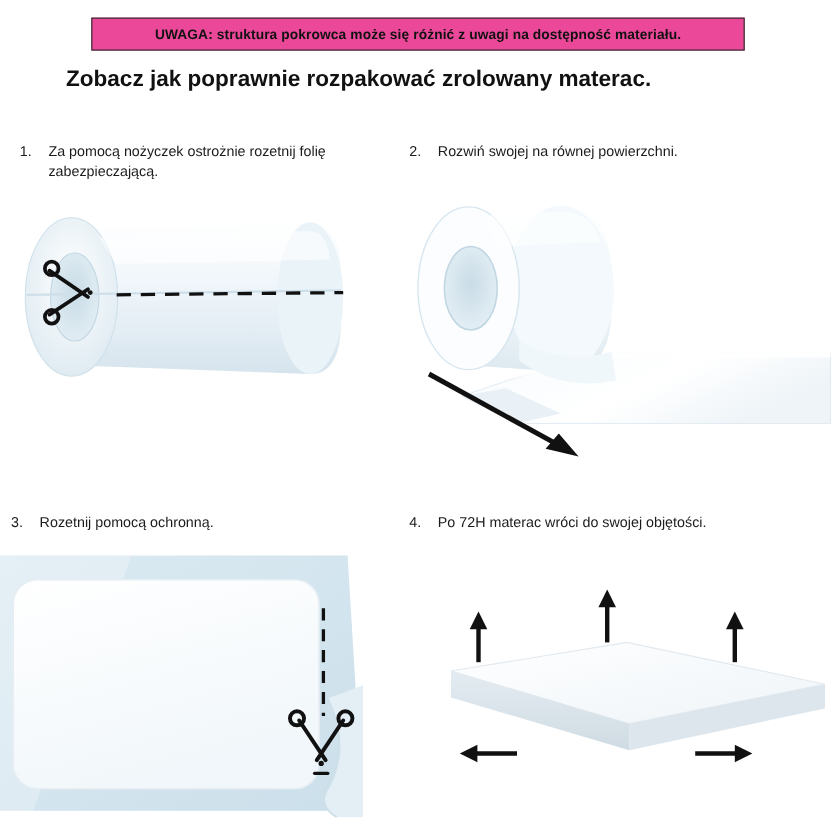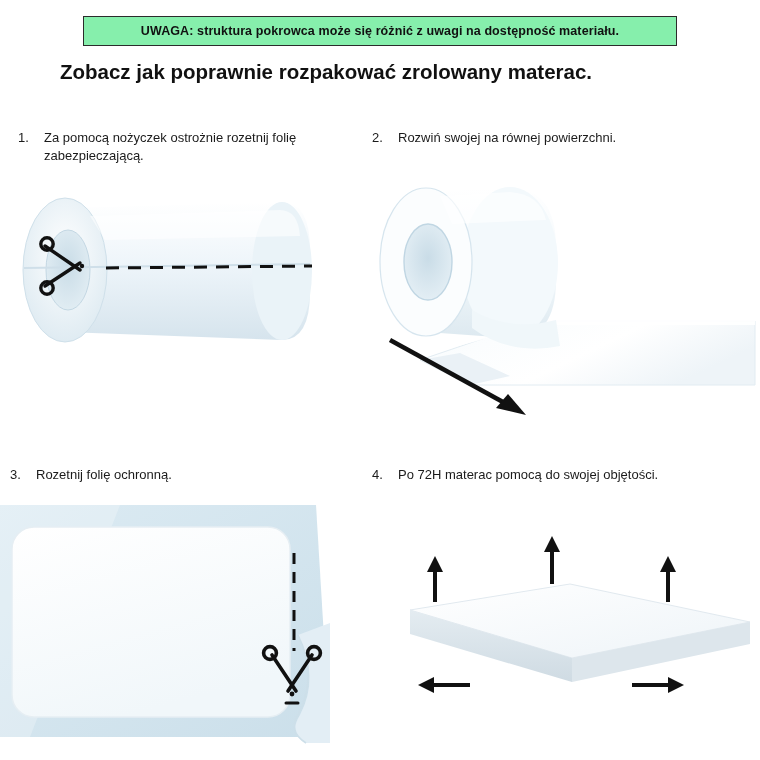--- a/index.html
+++ b/index.html
@@ -17,21 +17,21 @@
   }
 
   
   .notice {
     position: absolute;
     left: 83px;
     top: 16px;
     width: 594px;
     height: 30px;
     border: 1px solid #2b2b2b;
-    background: #86efac;
+    background: #ec4899;
     display: flex;
     align-items: center;
     justify-content: center;
     box-sizing: border-box;
   }
   .notice-text {
     font-size: 12.5px;
     font-weight: bold;
     letter-spacing: 0.1px;
     color: #111111;
@@ -95,25 +95,25 @@
 <div class="caption" id="cap1">
   <span class="num">1.</span>
   <span class="txt">Za pomocą nożyczek ostrożnie rozetnij folię zabezpieczającą.</span>
 </div>
 <div class="caption" id="cap2">
   <span class="num">2.</span>
   <span class="txt">Rozwiń swojej na równej powierzchni.</span>
 </div>
 <div class="caption" id="cap3">
   <span class="num">3.</span>
-  <span class="txt">Rozetnij folię ochronną.</span>
+  <span class="txt">Rozetnij pomocą ochronną.</span>
 </div>
 <div class="caption" id="cap4">
   <span class="num">4.</span>
-  <span class="txt">Po 72H materac pomocą do swojej objętości.</span>
+  <span class="txt">Po 72H materac wróci do swojej objętości.</span>
 </div>
 
 <div class="panel" id="panel1">
   <svg width="330" height="220" viewBox="0 0 330 220">
     <defs>
       <linearGradient id="rollBody" x1="0" y1="0" x2="0" y2="1">
         <stop offset="0%" stop-color="#ffffff"></stop>
         <stop offset="45%" stop-color="#eef5fa"></stop>
         <stop offset="100%" stop-color="#d6e4ed"></stop>
       </linearGradient>

